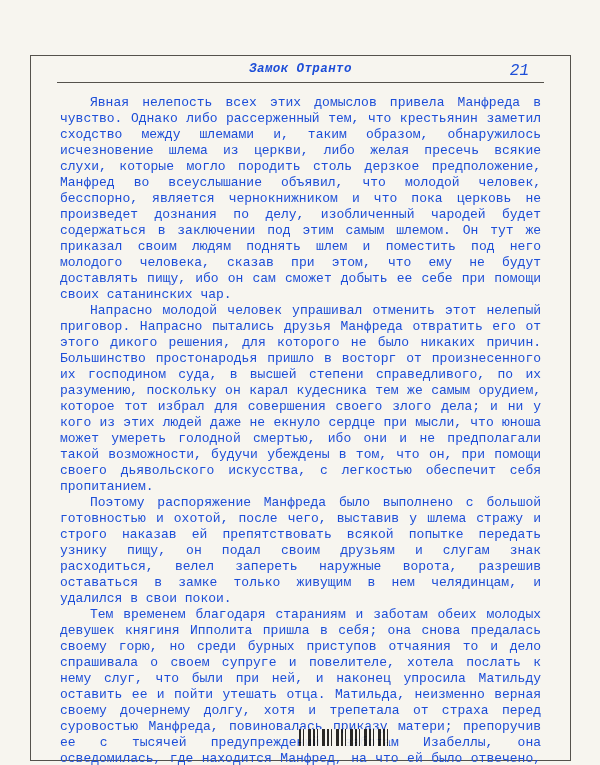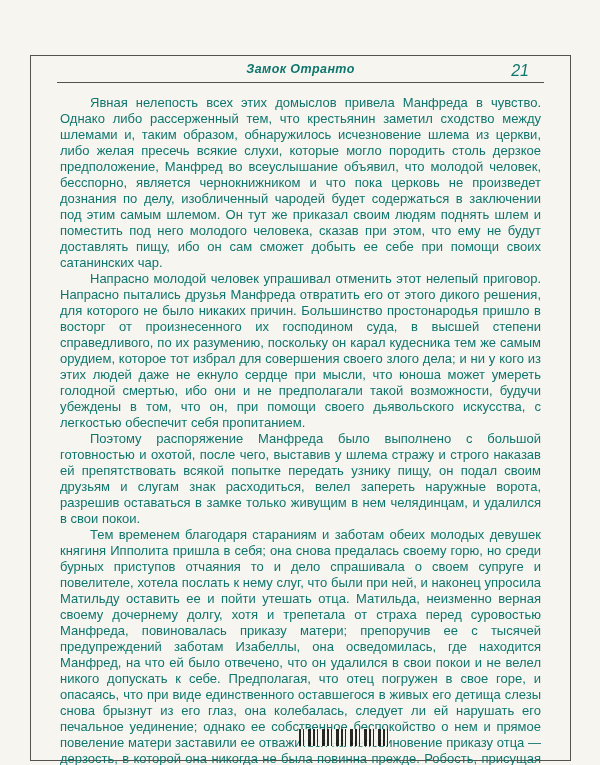--- a/index.html
+++ b/index.html
@@ -3,22 +3,22 @@
 <meta charset="utf-8">
 <style>
   html, body { margin: 0; padding: 0; }
   body { background: #e9e7e1; }
 
   .page {
     position: relative;
     width: 600px;
     height: 765px;
     background: #f7f5ef;
-    font-family: Liberation Sans, sans-serif;
-    color: #0f766e;
+    font-family: Liberation Mono, monospace;
+    color: #1d4ed8;
     overflow: hidden;
   }
 
   .frame {
     position: absolute;
     left: 30px;
     top: 55px;
     width: 541px;
     height: 706px;
     border: 1px solid #55524c;

